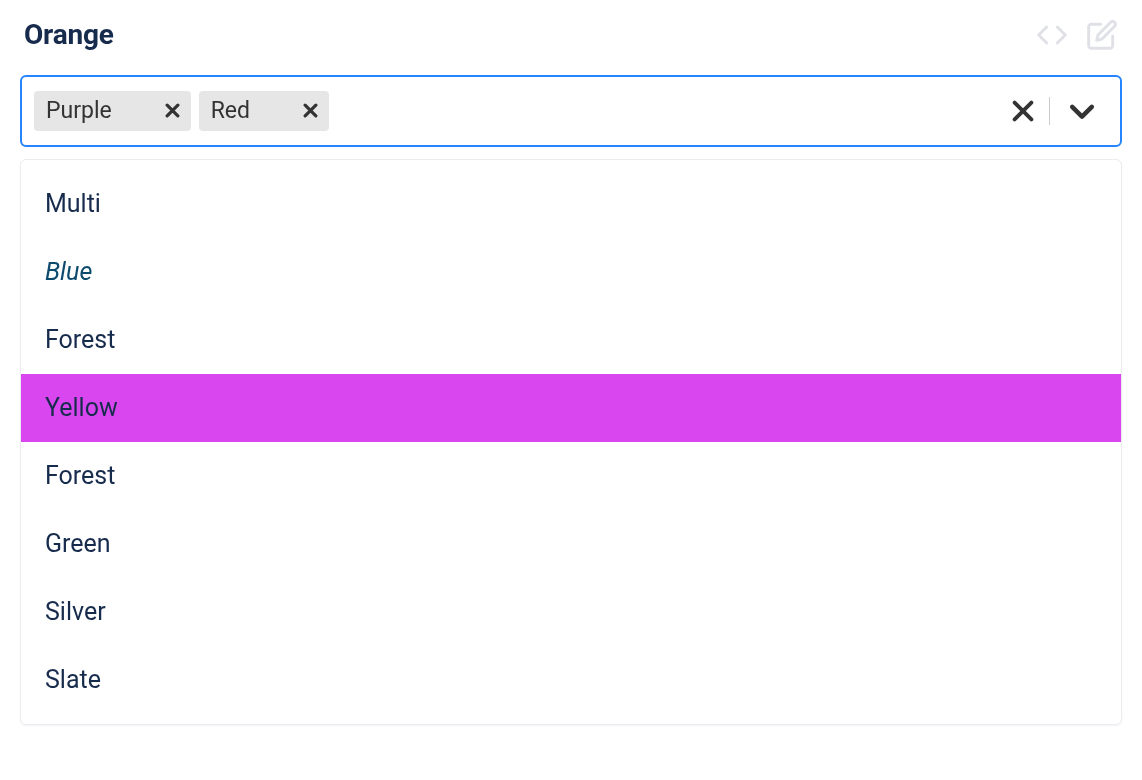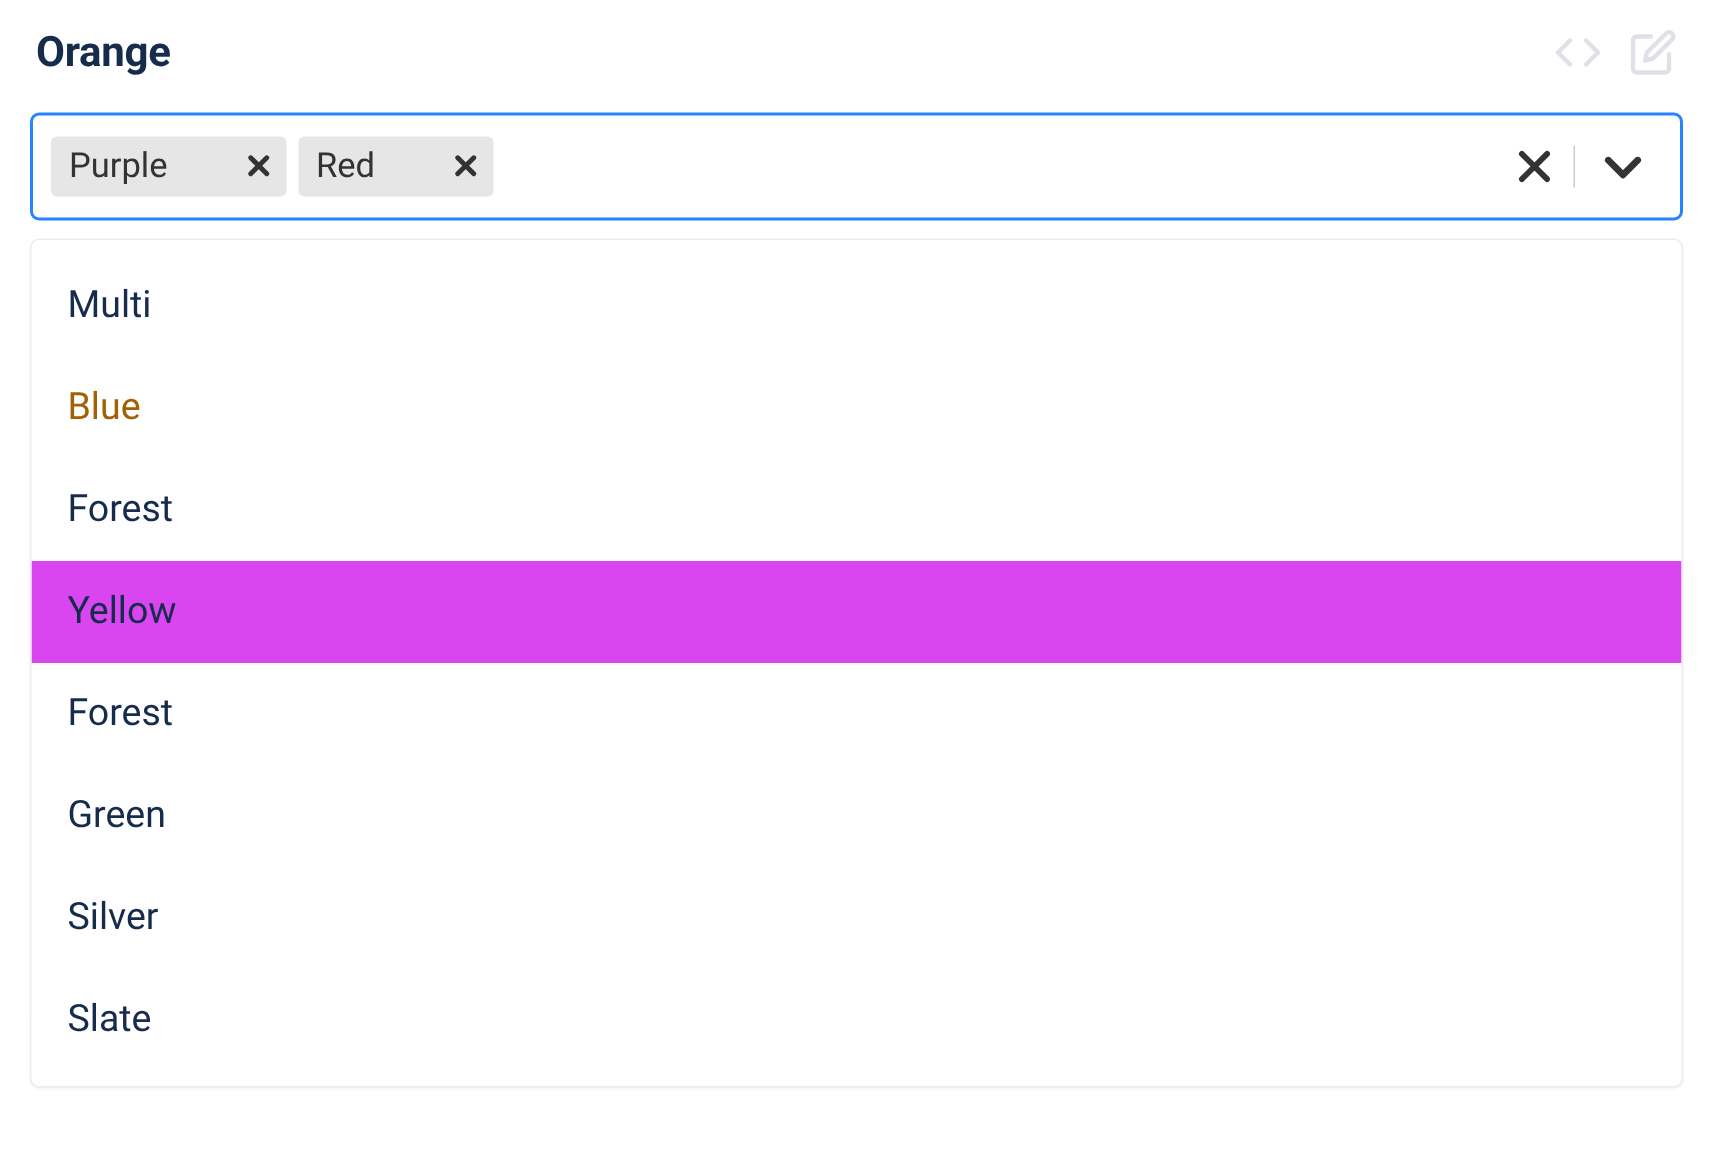--- a/index.html
+++ b/index.html
@@ -115,21 +115,22 @@
       overflow: hidden;
     }
     .option {
       font-size: 25px;
       color: #172B4D;
       padding: 19px 24px;
       line-height: 1.2;
       cursor: default;
     }
     .option.disabled {
-      color: #a16207;
+      color: #0c4a6e;
+      font-style: italic;
     }
     .option.highlighted {
       background: #d946ef;
     }
   </style>
 </head>
 <body>
 
 <div class="header-row">
   <h1 class="title">Orange</h1>

